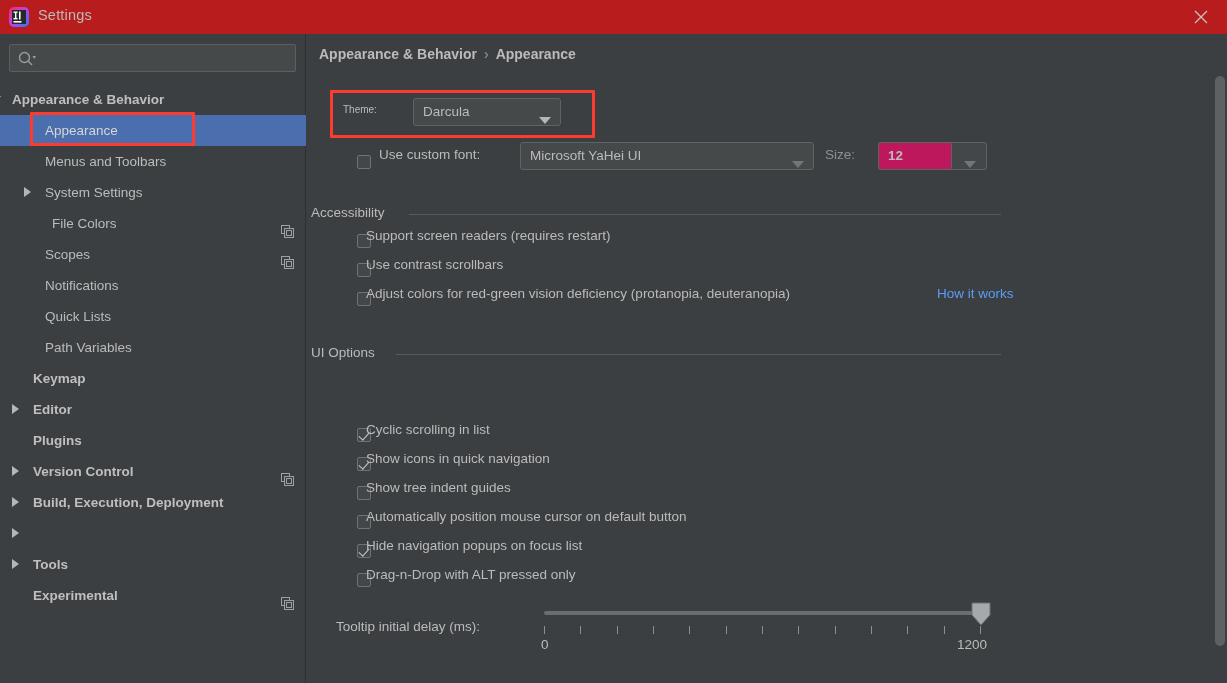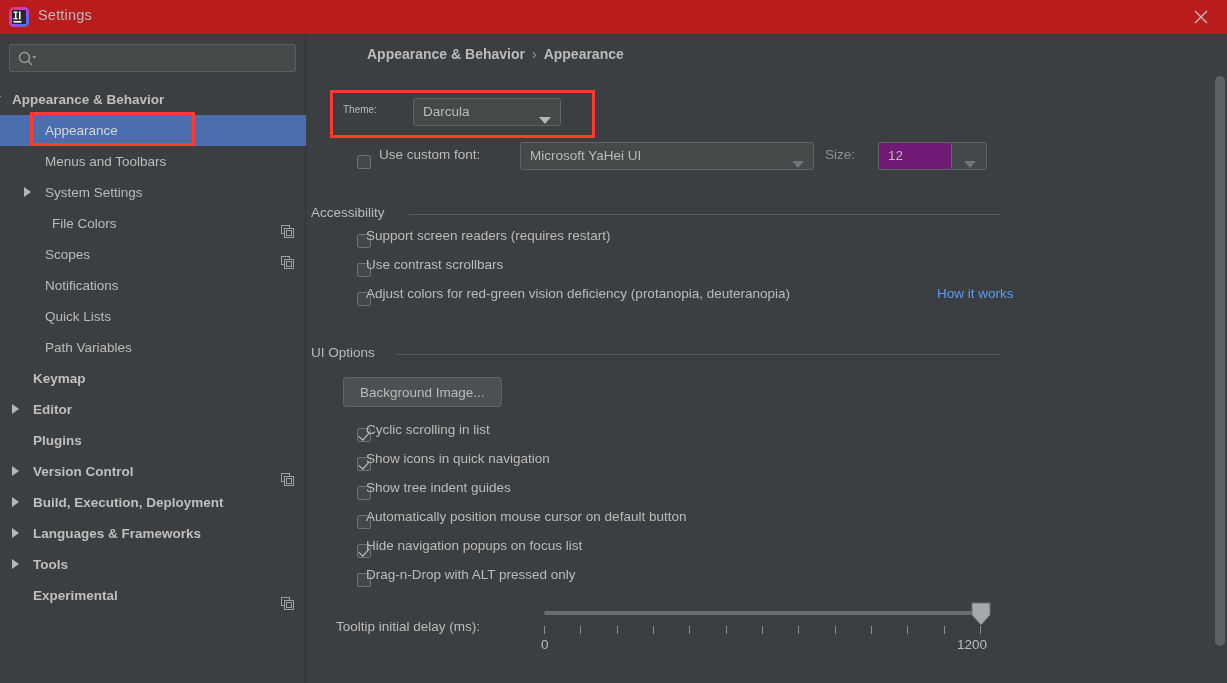--- a/index.html
+++ b/index.html
@@ -76,21 +76,21 @@
   #annot-theme { left: 330px; top: 90px; width: 265px; height: 48px; }
 
   
   #panel {
     position: absolute; left: 307px; top: 34px; width: 920px; height: 649px;
     background: #3c3f41;
     overflow: hidden;
   }
   #breadcrumb {
     position: absolute; left: 12px; top: 12px;
-    font-size: 14px; font-weight: bold; color: #bbbbbb; margin-left: 48px;
+    font-size: 14px; font-weight: bold; color: #bbbbbb;
   }
   #breadcrumb .sep { color: #9a9a9a; font-weight: normal; margin: 0 7px; }
 
   
   #theme-row { position: absolute; left: 36px; top: 64px; }
   #theme-label {
     position: absolute; left: 0; top: 6px; font-size: 10px; color: #bbbbbb;
   }
   .combo {
     background: #45494a; border: 1px solid #5e6364; border-radius: 3px;
@@ -116,22 +116,23 @@
   }
   .chk-label {
     position: absolute; font-size: 13.5px; color: #bbbbbb; white-space: nowrap;
   }
   #font-chk { left: 14px; top: 7px; }
   #font-chk-label { left: 36px; top: -1px; }
   #font-combo { position: absolute; left: 177px; top: -6px; width: 294px; }
   #size-label { position: absolute; left: 482px; top: -1px; font-size: 13.5px; color: #8d8f90; }
   #size-field {
     position: absolute; left: 535px; top: -6px; width: 73px; height: 28px;
-    background: #701a75; border: 1px solid #5e6364; border-right: 0;
+    background: #be185d; border: 1px solid #5e6364; border-right: 0;
     border-radius: 3px 0 0 3px;
+    font-weight: bold;
   }
   #size-field .ctext { position: absolute; left: 9px; top: 5px; font-size: 13.5px; color: #bbbbbb; }
   #size-spinner {
     position: absolute; left: 608px; top: -6px; width: 36px; height: 28px;
     background: #43474a; border: 1px solid #5e6364; border-radius: 0 3px 3px 0;
   }
   #size-spinner .carrow { position: absolute; left: 12px; top: 11px; }
 
   
   .section {
@@ -319,21 +320,20 @@
           </svg>
         </span>
         <span class="tlabel" style="left: 33px;">Build, Execution, Deployment</span>
       </div>
       <div class="tree-row bold">
         <span class="twisty" style="left: 9px;">
           <svg width="7" height="10" viewBox="0 0 7 10" style="top:10px">
             <path d="M0 0 L7 5 L0 10 Z" fill="#b4b6b7"></path>
           </svg>
         </span>
-        <span class="tlabel" style="left: 33px;">Languages &amp; Frameworks</span>
       </div>
       <div class="tree-row bold">
         <span class="twisty" style="left: 9px;">
           <svg width="7" height="10" viewBox="0 0 7 10" style="top:10px">
             <path d="M0 0 L7 5 L0 10 Z" fill="#b4b6b7"></path>
           </svg>
         </span>
         <span class="tlabel" style="left: 33px;">Tools</span>
       </div>
       <div class="tree-row bold">
@@ -409,21 +409,20 @@
         <span class="chk"></span>
         <span class="chk-label">Adjust colors for red-green vision deficiency (protanopia, deuteranopia)</span>
         <span class="link" style="left: 594px; top: -1px;">How it works</span>
       </div>
     </div>
 
   <div class="section" id="sec-ui">
     <span class="stitle">UI Options</span>
     <span class="sline"></span>
   </div>
-  <div id="btn-bg-image">Background Image...</div>
   <div id="ui-options-list">
       <div class="opt-row" style="top: 389px;">
         <span class="chk checked"></span>
         <span class="chk-label">Cyclic scrolling in list</span>
       </div>
       <div class="opt-row" style="top: 418px;">
         <span class="chk checked"></span>
         <span class="chk-label">Show icons in quick navigation</span>
       </div>
       <div class="opt-row" style="top: 447px;">

